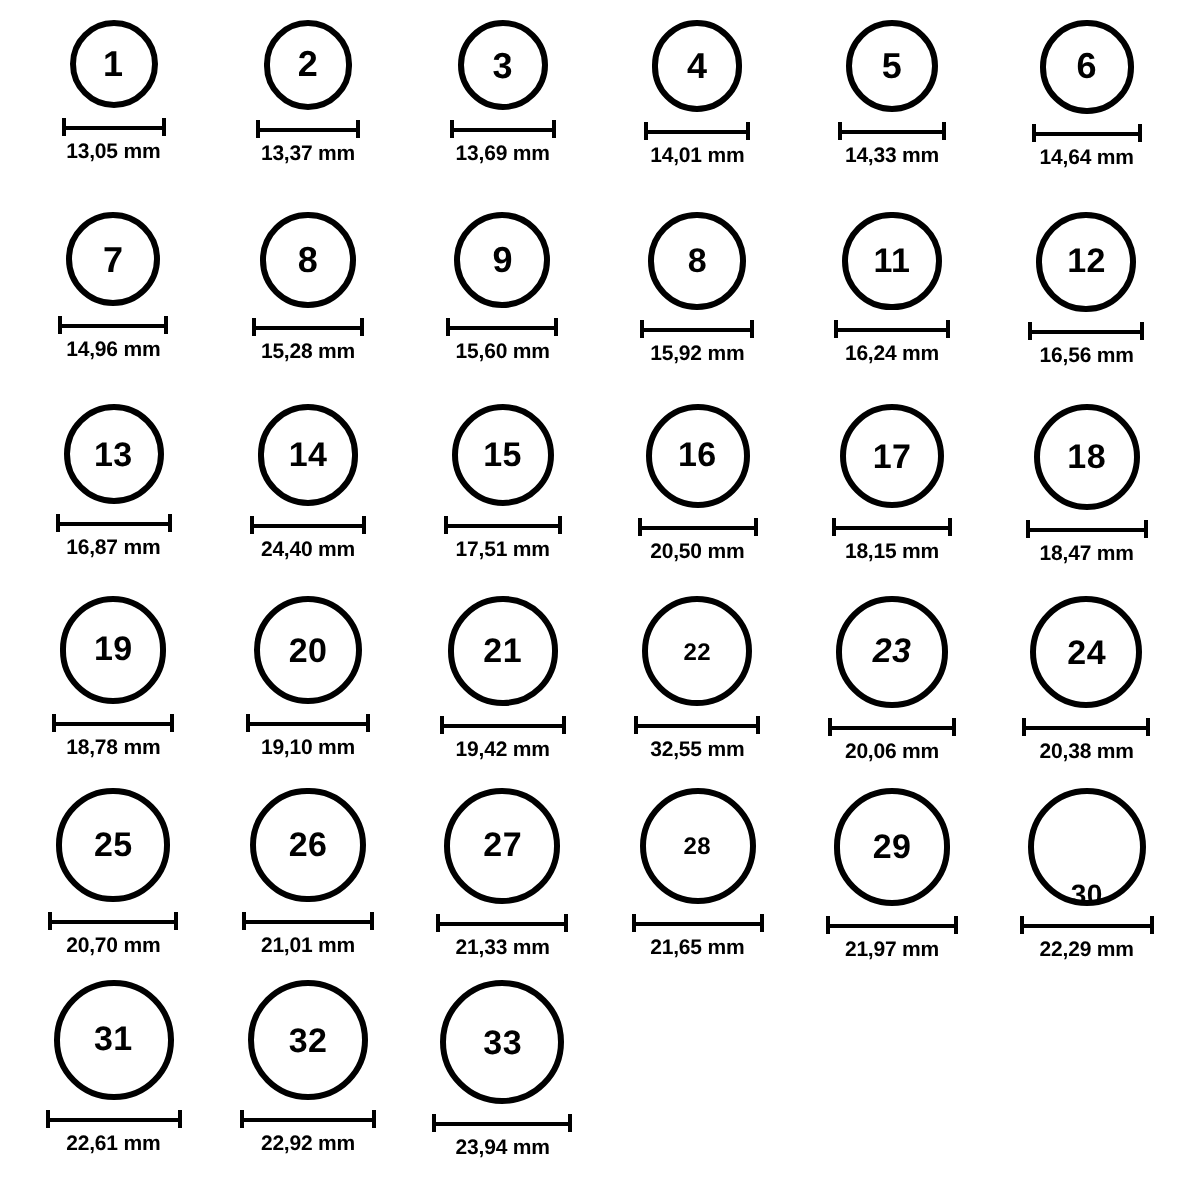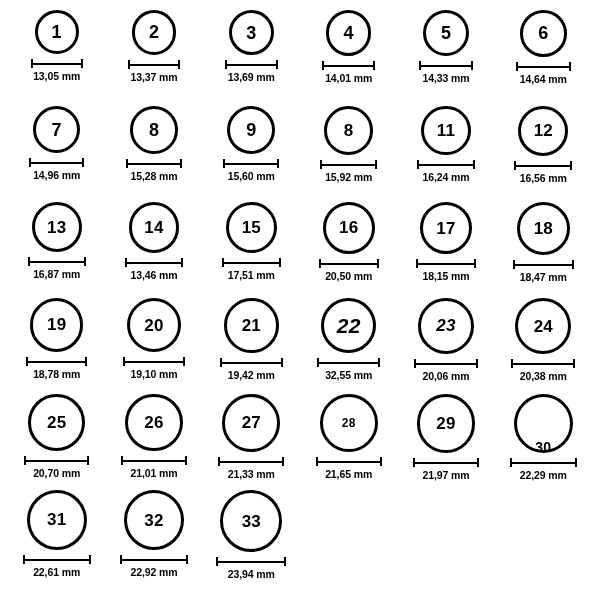--- a/index.html
+++ b/index.html
@@ -230,21 +230,21 @@
       </div>
       <div class="cell">
         <div class="ring" style="width: 50.8px; height: 50.8px;">
           <span class="ring-number" style="font-size: 17px;">14</span>
         </div>
         <div class="measure" style="width: 58.8px;">
           <span class="tick left"></span>
           <span class="bar"></span>
           <span class="tick right"></span>
         </div>
-        <div class="mm-label">13,46 mm</div>
+        <div class="mm-label">24,40 mm</div>
       </div>
       <div class="cell">
         <div class="ring" style="width: 51.4px; height: 51.4px;">
           <span class="ring-number" style="font-size: 17px;">15</span>
         </div>
         <div class="measure" style="width: 59.4px;">
           <span class="tick left"></span>
           <span class="bar"></span>
           <span class="tick right"></span>
         </div>
@@ -311,21 +311,21 @@
         </div>
         <div class="measure" style="width: 62.5px;">
           <span class="tick left"></span>
           <span class="bar"></span>
           <span class="tick right"></span>
         </div>
         <div class="mm-label">19,42 mm</div>
       </div>
       <div class="cell">
         <div class="ring" style="width: 55.1px; height: 55.1px;">
-          <span class="ring-number" style="font-size: 21px; font-style: italic;">22</span>
+          <span class="ring-number" style="font-size: 12px;">22</span>
         </div>
         <div class="measure" style="width: 63.1px;">
           <span class="tick left"></span>
           <span class="bar"></span>
           <span class="tick right"></span>
         </div>
         <div class="mm-label">32,55 mm</div>
       </div>
       <div class="cell">
         <div class="ring" style="width: 55.6px; height: 55.6px; font-style: italic;">

